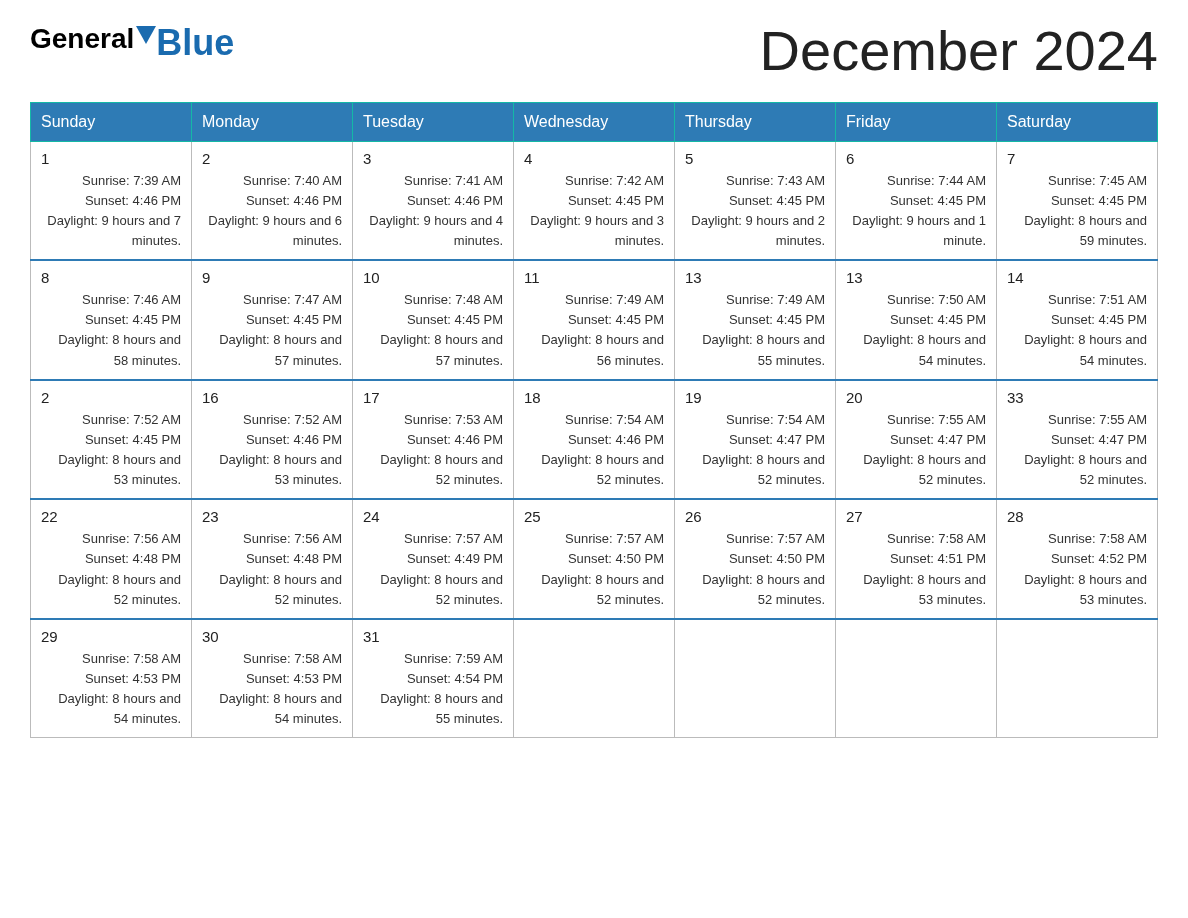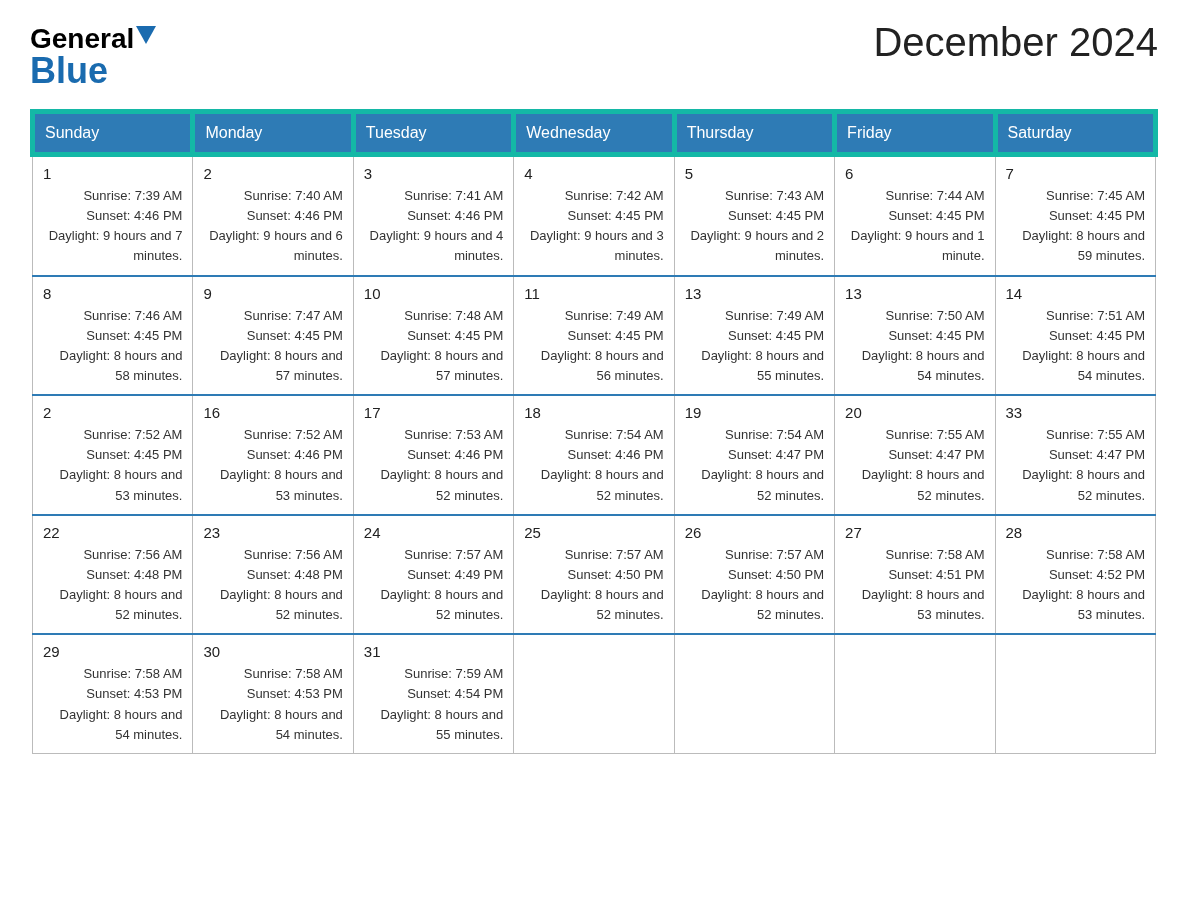--- a/index.html
+++ b/index.html
@@ -11,21 +11,21 @@
       min-height: 918px;
     }
     .header {
       display: flex;
       justify-content: space-between;
       align-items: flex-start;
       margin-bottom: 20px;
     }
     .logo {
       display: flex;
-      flex-direction: column;
+      flex-direction: row;
       align-items: flex-start;
       padding-top: 5px;
     }
     .logo-text-general {
       font-size: 28px;
       font-weight: bold;
       color: #000;
       line-height: 1;
     }
     .logo-text-blue {
@@ -47,21 +47,21 @@
       top: -4px;
     }
     .logo-row {
       display: flex;
       align-items: center;
     }
     .title-section {
       text-align: right;
     }
     .month-title {
-      font-size: 40px;
+      font-size: 56px;
       font-weight: normal;
       color: #222;
       line-height: 1.1;
     }
     .location {
       font-size: 22px;
       color: #444;
       margin-top: 4px;
     }
     .calendar-table {
@@ -69,21 +69,21 @@
       border-collapse: collapse;
       border: 1px solid #999;
     }
     .calendar-table th {
       background-color: #2e7bb5;
       color: #fff;
       font-size: 16px;
       font-weight: normal;
       padding: 10px 10px;
       text-align: left;
-      border: 5px solid #14b8a6;
+      border: 1px solid #14b8a6;
     }
     .calendar-table td {
       vertical-align: top;
       padding: 8px 10px;
       border: 1px solid #bbb;
       width: calc(100% / 7);
       min-height: 110px;
       font-size: 13px;
       color: #333;
       background: #fff;

